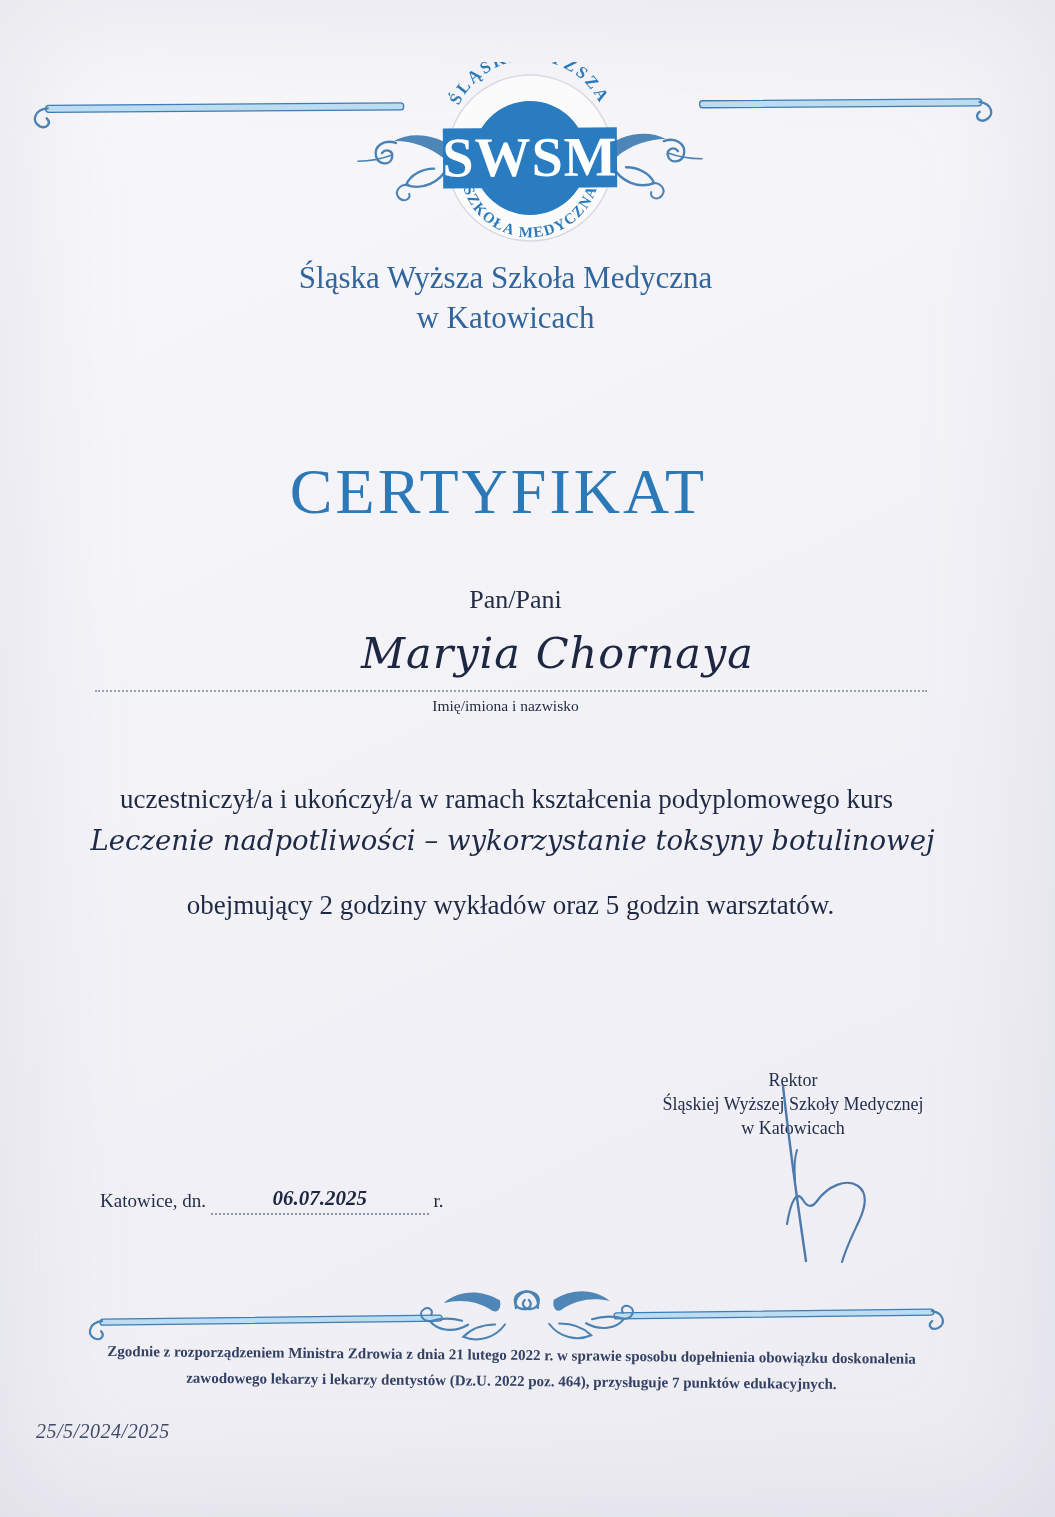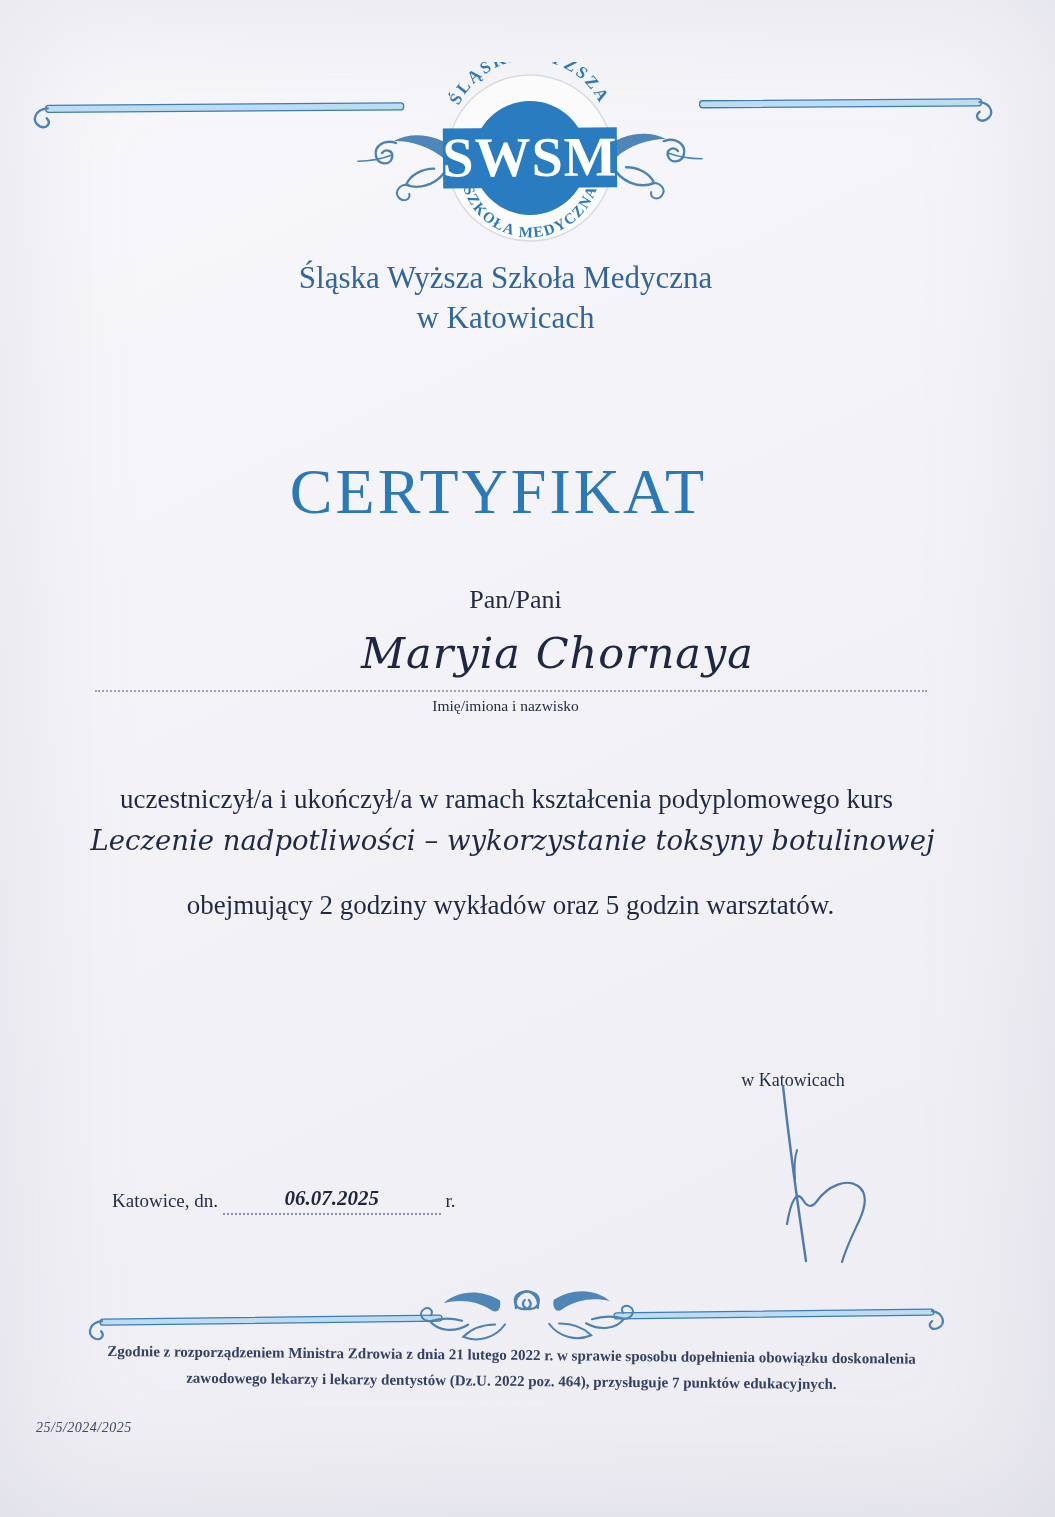--- a/index.html
+++ b/index.html
@@ -23,27 +23,27 @@
   .school{top:258px;font-size:31px;line-height:40px;color:#30659e;transform:translateX(-22px);}
   .title{top:455px;margin:0;font-size:64px;font-weight:normal;letter-spacing:3px;color:#2c79b8;transform:translateX(-29px);}
   .salutation{top:585px;font-size:26px;color:#222c44;transform:translateX(-12px);}
   .person-name{top:628px;font-size:43px;font-style:italic;letter-spacing:1px;color:#1d2742;font-family:"DejaVu Serif","Liberation Serif",serif;transform:translateX(30px);}
   .name-rule{top:690px;left:95px;width:832px;height:0;border-bottom:2px dotted #98a1b5;}
   .name-caption{top:697px;font-size:15.5px;color:#232d47;transform:translateX(-22px);}
   .body-intro{top:784px;font-size:27px;color:#1e2944;transform:translateX(-21px);}
   .course{top:824px;font-size:27.5px;font-style:italic;color:#1f2a46;transform:translateX(-15px);font-family:"DejaVu Serif","Liberation Serif",serif;}
   .duration{top:890px;font-size:27px;color:#1e2944;transform:translateX(-17px);}
   .rektor{top:1068px;left:632px;width:322px;text-align:center;font-size:18px;line-height:24px;color:#222e4a;}
-  .dateblock{top:1188px;left:112px;font-size:19px;color:#222e4a;white-space:nowrap;}
+  .dateblock{top:1188px;left:100px;font-size:19px;color:#222e4a;white-space:nowrap;}
   .date-line{display:inline-block;width:218px;border-bottom:2px dotted #8a94ab;text-align:center;vertical-align:baseline;}
   .date-val{font-size:21px;font-weight:bold;font-style:italic;color:#1d2742;position:relative;top:-2px;}
   .signer{top:1196px;left:664px;font-size:19.5px;color:#222e4a;white-space:nowrap;}
   .sig-svg{position:absolute;top:0;left:0;width:1055px;height:1517px;pointer-events:none;}
   .footer{top:1342px;font-size:15px;line-height:26px;font-weight:bold;color:#334165;transform:rotate(0.55deg) translateX(-16px);}
-  .refnum{top:1420px;left:36px;font-size:14px;font-style:italic;color:#3d4a68;letter-spacing:.5px;}
+  .refnum{top:1420px;left:36px;font-size:20px;font-style:italic;color:#3d4a68;letter-spacing:.5px;}
   .orn-stroke{stroke:#4a82b4;fill:none;stroke-linecap:round;}
   .bar{fill:#bcdcf2;stroke:#3e7cb2;stroke-width:1.3;}
 </style>
 </head>
 <body>
 
 <div class="page">
 
   <svg class="orn-top" viewBox="0 0 1055 200">
     <g transform="rotate(-0.4 527 96)">
@@ -85,20 +85,22 @@
   <div class="abs centered salutation">Pan/Pani</div>
   <div class="abs centered person-name">Maryia Chornaya</div>
   <div class="abs name-rule"></div>
   <div class="abs centered name-caption">Imię/imiona i nazwisko</div>
 
   <div class="abs centered body-intro">uczestniczył/a i ukończył/a w ramach kształcenia podyplomowego kurs</div>
   <div class="abs centered course">Leczenie nadpotliwości – wykorzystanie toksyny botulinowej</div>
   <div class="abs centered duration">obejmujący 2 godziny wykładów oraz 5 godzin warsztatów.</div>
 
   <div class="abs rektor">
+    <div>Rektor</div>
+    <div>Śląskiej Wyższej Szkoły Medycznej</div>
     <div>w Katowicach</div>
   </div>
 
   <div class="abs dateblock">
     <span>Katowice, dn.</span>
     <span class="date-line"><span class="date-val">06.07.2025</span></span>
     <span>r.</span>
   </div>
 
 

